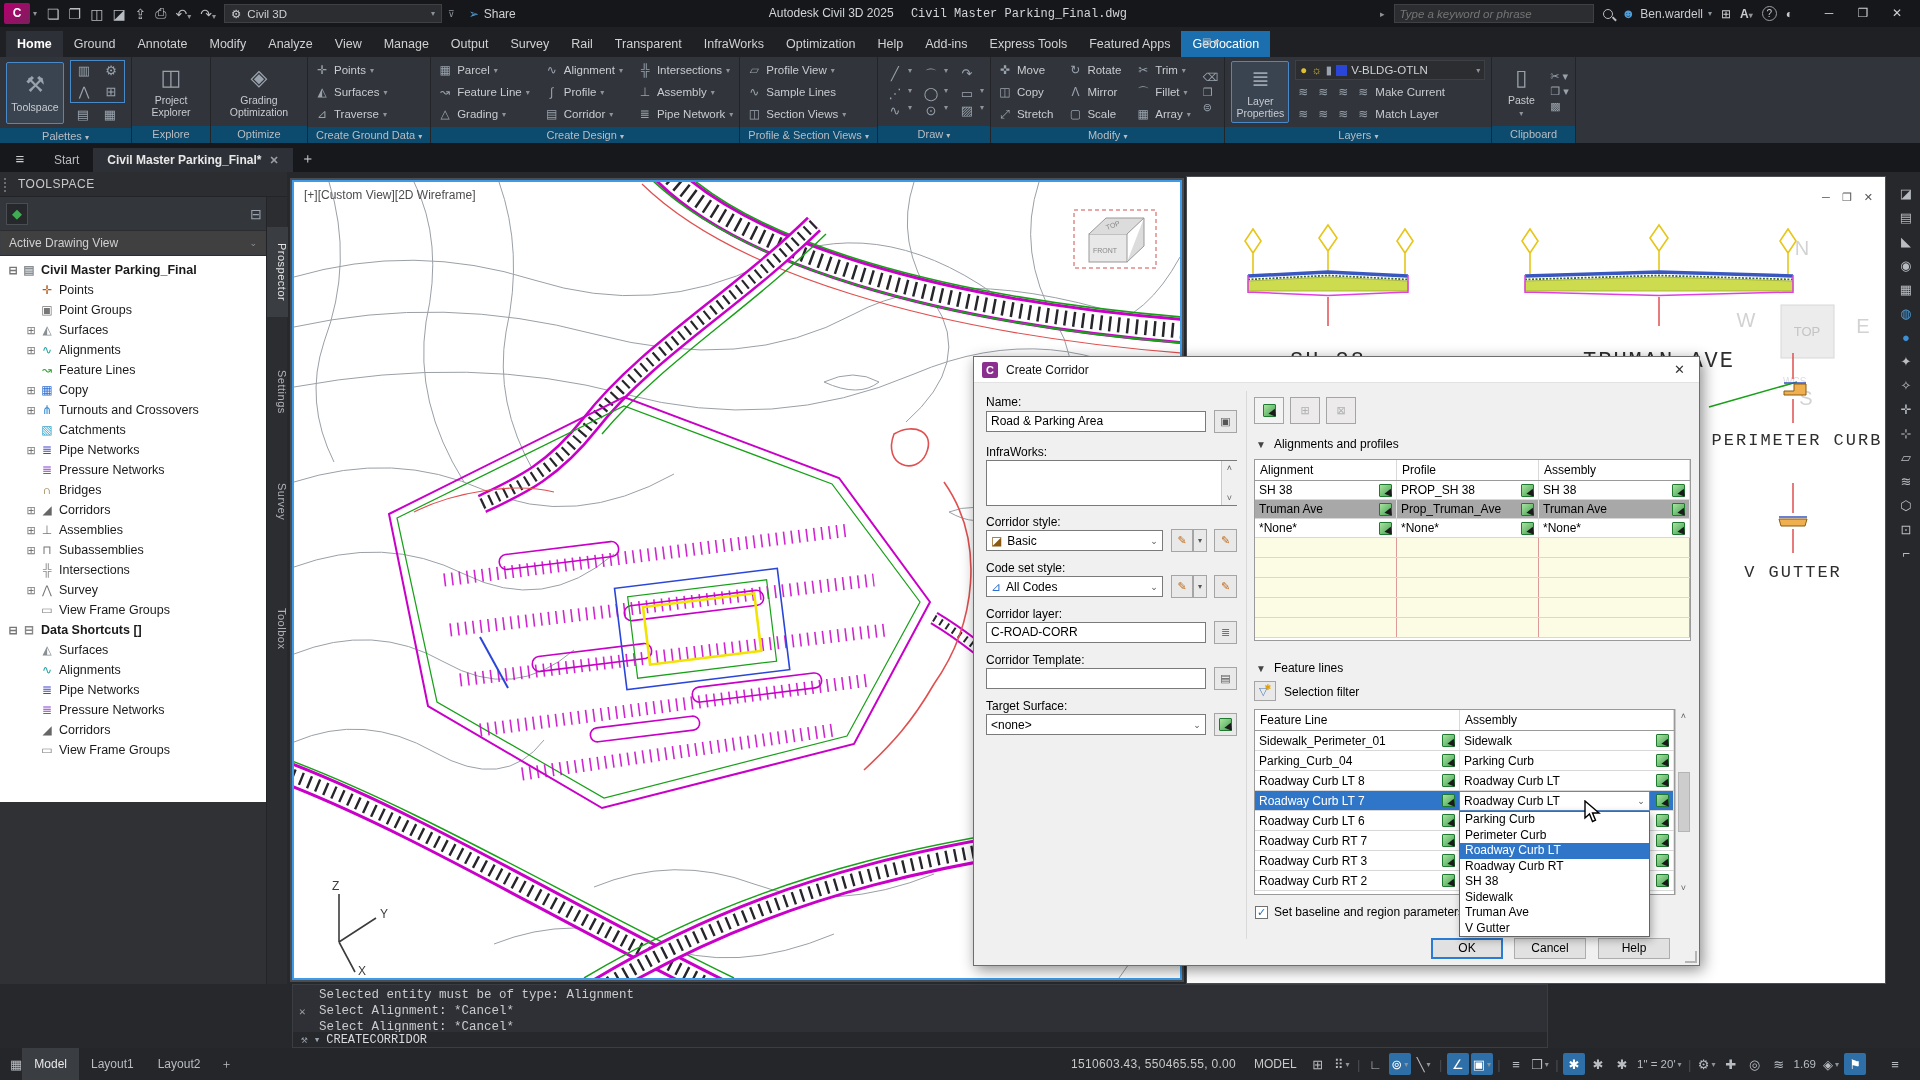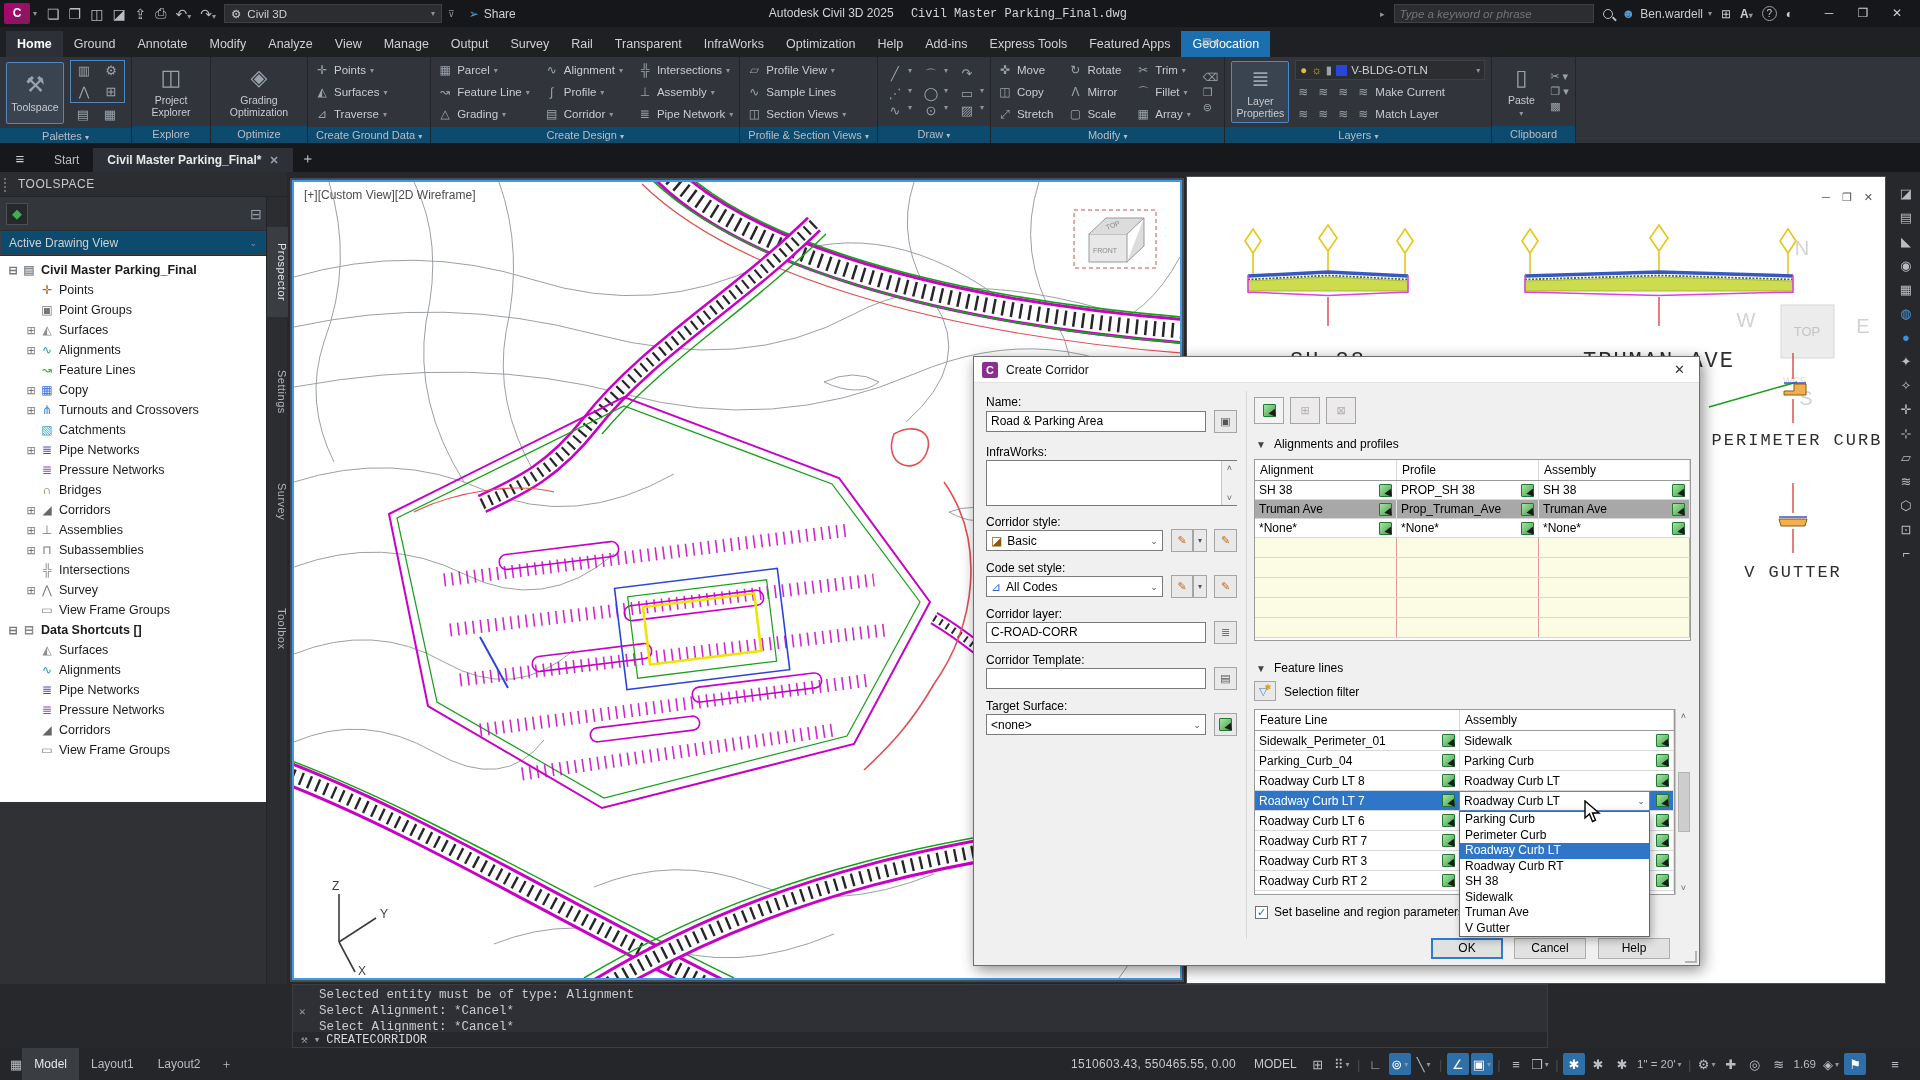--- a/index.html
+++ b/index.html
@@ -69,21 +69,21 @@
   .ft-plus{margin-left:8px;font-size:14px;color:#cfd1d3;padding-bottom:4px;}
 
   
   .toolspace{position:absolute;left:0;top:172px;width:287px;height:812px;background:#2b2d31;}
   .ts-title{height:25px;background:#2b2d31;color:#c8c8c8;font-size:12px;line-height:25px;padding-left:18px;letter-spacing:0.5px;border-bottom:1px solid #222428;}
   .ts-grip{position:absolute;left:4px;top:6px;width:6px;height:14px;border-left:2px dotted #6a6d72;}
   .ts-toolbar{height:33px;background:#33363b;display:flex;align-items:center;padding:0 6px;gap:6px;}
   .ts-cube{width:22px;height:22px;background:#26282c;border:1px solid #4a4d52;color:#3fae52;text-align:center;line-height:20px;font-size:13px;}
   .ts-sp{flex:1;}
   .ts-ic{color:#9aa3ad;font-size:14px;}
-  .ts-combo{height:24px;margin:1px 0;background:#0c4a6e;border:1px solid #3c3f44;color:#d0d0d0;font-size:12px;display:flex;align-items:center;padding:0 8px;width:266px;}
+  .ts-combo{height:24px;margin:1px 0;background:#404040;border:1px solid #3c3f44;color:#d0d0d0;font-size:12px;display:flex;align-items:center;padding:0 8px;width:266px;}
   .ts-combo .sp{flex:1;}
   .ts-tree{position:absolute;left:0;top:84px;width:266px;height:546px;background:#ffffff;overflow:hidden;padding-top:4px;}
   .trow{display:flex;align-items:center;height:20px;font-size:12.5px;color:#1a1a1a;white-space:nowrap;}
   .trow.lvl0{padding-left:6px;font-weight:bold;}
   .trow.lvl1{padding-left:24px;font-weight:normal;}
   .texp{width:14px;color:#777;font-size:11px;text-align:center;}
   .tico{width:18px;text-align:center;font-size:12px;}
   .tlab{margin-left:3px;}
   .ts-below{position:absolute;left:0;top:630px;width:266px;height:182px;background:#2f3135;}
   .ts-strip{position:absolute;right:0;top:25px;width:21px;height:787px;background:#2b2d31;border-left:1px solid #222428;}

